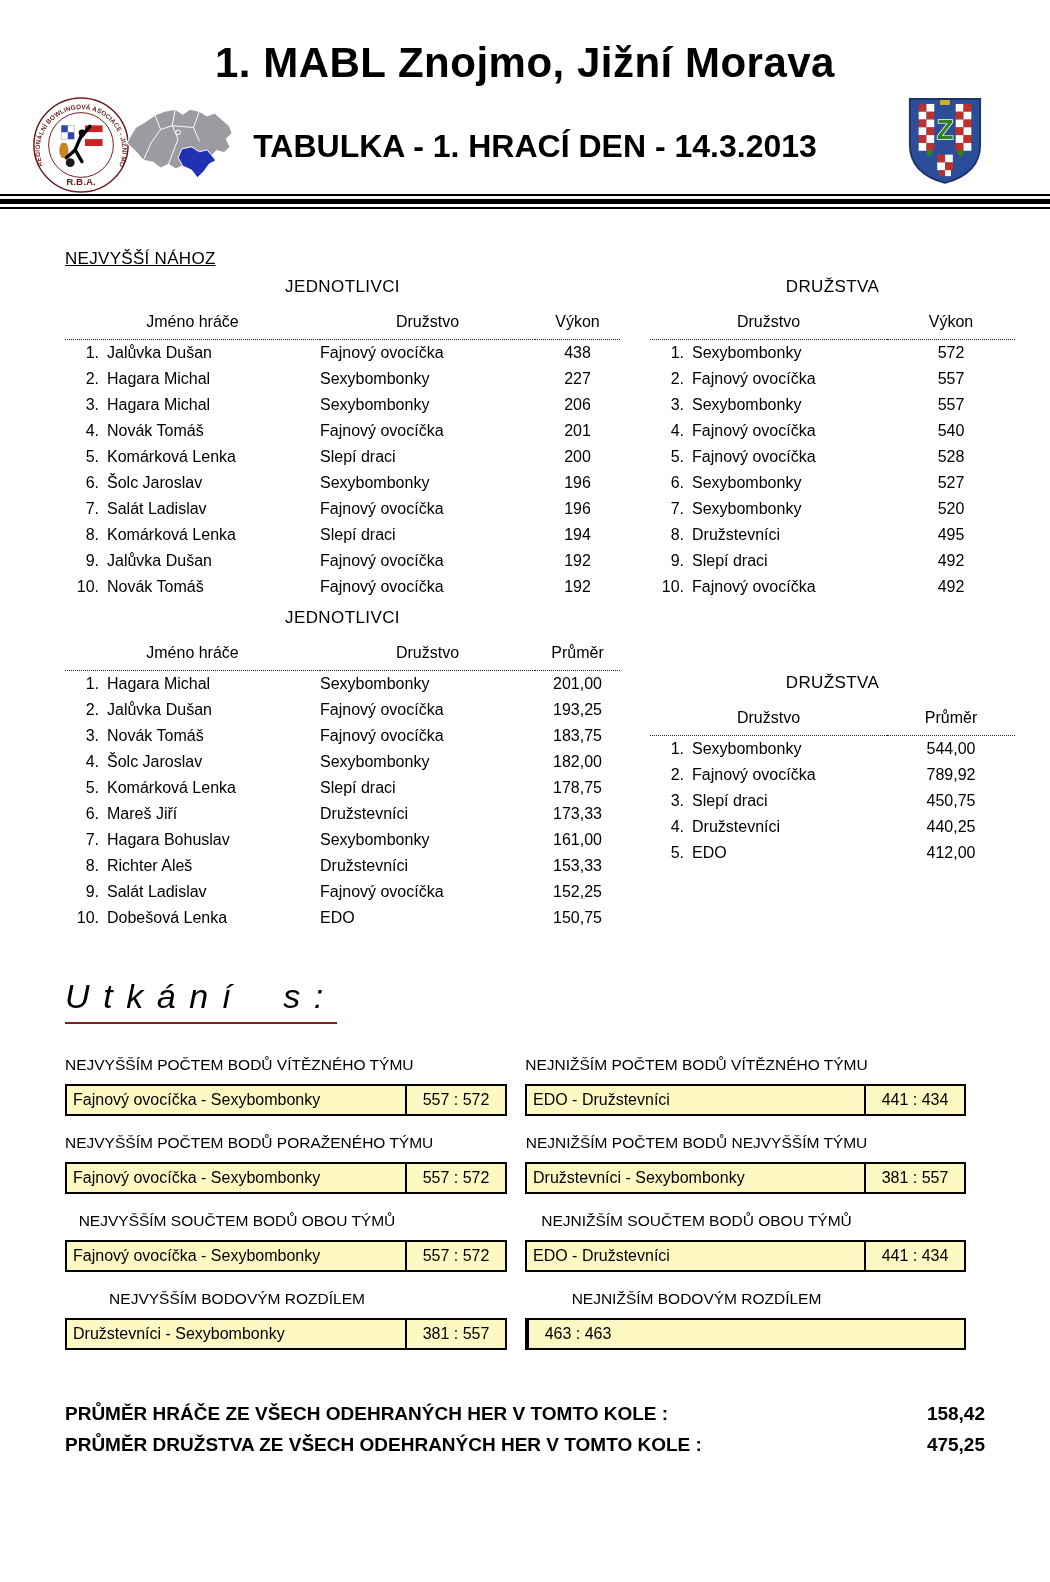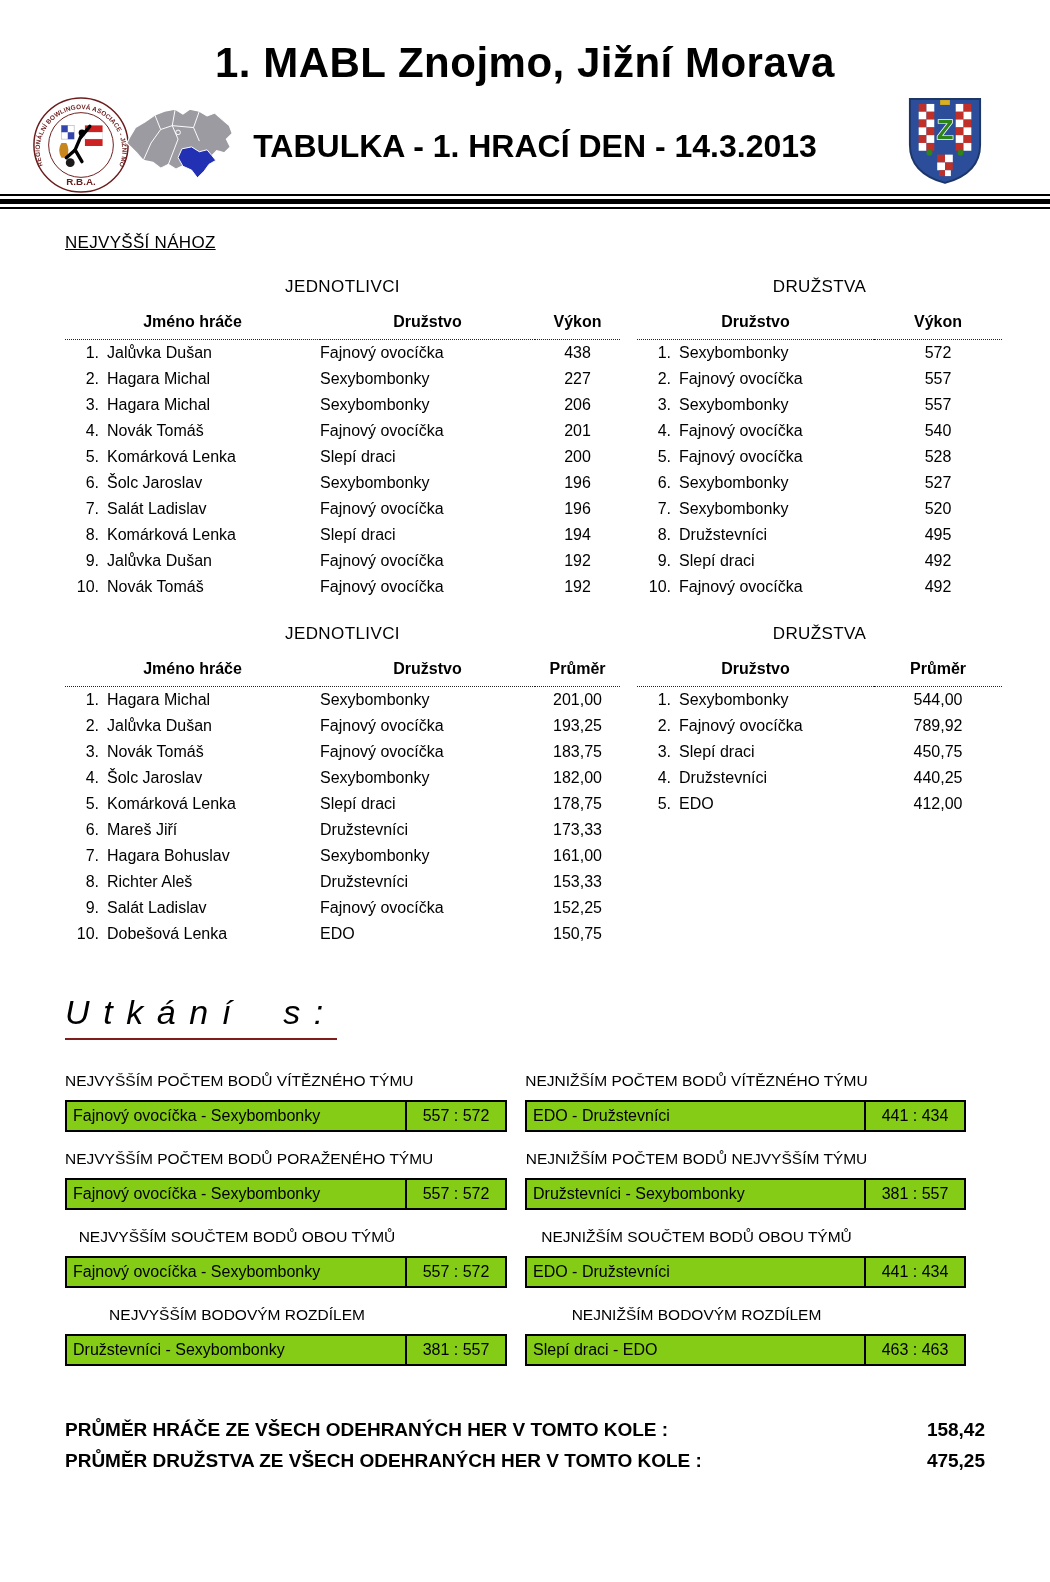--- a/index.html
+++ b/index.html
@@ -12,41 +12,41 @@
   .logo-abs{position:absolute;}
   #rba{left:22px;top:94px;}
   #czmap{left:122px;top:100px;}
   #crest{left:906px;top:96px;}
 
   .divider{margin-top:29px;}
   .divider .thin{height:2px;background:#000;}
   .divider .gap{height:3px;}
   .divider .thick{height:5px;background:#000;}
 
-  .sec-heading{margin-top:24px;font-size:17px;text-decoration:underline;letter-spacing:.3px;}
+  .sec-heading{margin-top:40px;font-size:17px;text-decoration:underline;letter-spacing:.3px;}
   .sec-heading.second{margin-top:36px;}
 
-  .tables-row{display:flex;gap:17px;margin-top:24px;align-items:flex-start;}
+  .tables-row{display:flex;gap:30px;margin-top:8px;align-items:center;}
   .tbl-left{width:555px;}
   .tbl-right{width:365px;}
   .tbl-title{text-align:center;font-size:17px;margin-bottom:12px;letter-spacing:.4px;}
   table{border-collapse:collapse;width:100%;font-size:16px;table-layout:fixed;}
   thead tr{border-bottom:1.5px dotted #222;}
-  th{font-weight:bold;padding:4px 0 8px;text-align:center;}
+  th{font-weight:normal;padding:4px 0 8px;text-align:center;}
   tbody td{height:26px;padding:0;vertical-align:middle;}
   .cell-name{display:flex;align-items:center;}
   .rank{flex:0 0 34px;text-align:right;padding-right:8px;}
   .cell-val{text-align:center;}
 
   .utkani{margin-top:46px;}
   .utkani span{display:inline-block;font-size:34px;font-style:italic;letter-spacing:.40em;word-spacing:.45em;border-bottom:2px solid #7f1d1d;padding-bottom:6px;}
 
   .match-grid{display:grid;grid-template-columns:442px 441px;column-gap:37px;row-gap:32px;margin-top:32px;gap:18px;}
   .match-label{width:calc(100% - 98px);text-align:center;font-size:15.5px;margin-bottom:10px;white-space:nowrap;}
-  .match-box{display:flex;border:2px solid #000;height:28px;background:#84cc16;}
+  .match-box{display:flex;border:2px solid #000;height:28px;background:#fef9c3;}
   .match-teams{flex:1;display:flex;align-items:center;padding-left:6px;font-size:16px;white-space:nowrap;overflow:hidden;}
   .match-score{width:98px;border-left:2px solid #000;display:flex;align-items:center;justify-content:center;font-size:16px;}
 
   .footer{margin-top:48px;}
   .footer-line{display:flex;justify-content:space-between;align-items:center;height:31px;font-size:19px;font-weight:bold;}
 </style>
 </head>
 <body>
 
 <svg id="rba" class="logo-abs" width="118" height="102" viewBox="0 0 120 104">
@@ -613,21 +613,20 @@
       <div class="match-cell">
       <div class="match-label">NEJVYŠŠÍM BODOVÝM ROZDÍLEM</div>
       <div class="match-box">
         <div class="match-teams">Družstevníci - Sexybombonky</div>
         <div class="match-score">381 : 557</div>
       </div>
     </div>
       <div class="match-cell">
       <div class="match-label">NEJNIŽŠÍM BODOVÝM ROZDÍLEM</div>
       <div class="match-box">
-        <div class="match-teams">Slepí draci - EDO</div>
         <div class="match-score">463 : 463</div>
       </div>
     </div>
     </div>
 
   <div class="footer">
 
   <div class="footer-line">
       <span>PRŮMĚR HRÁČE ZE VŠECH ODEHRANÝCH HER V TOMTO KOLE :</span>
       <span>158,42</span>

